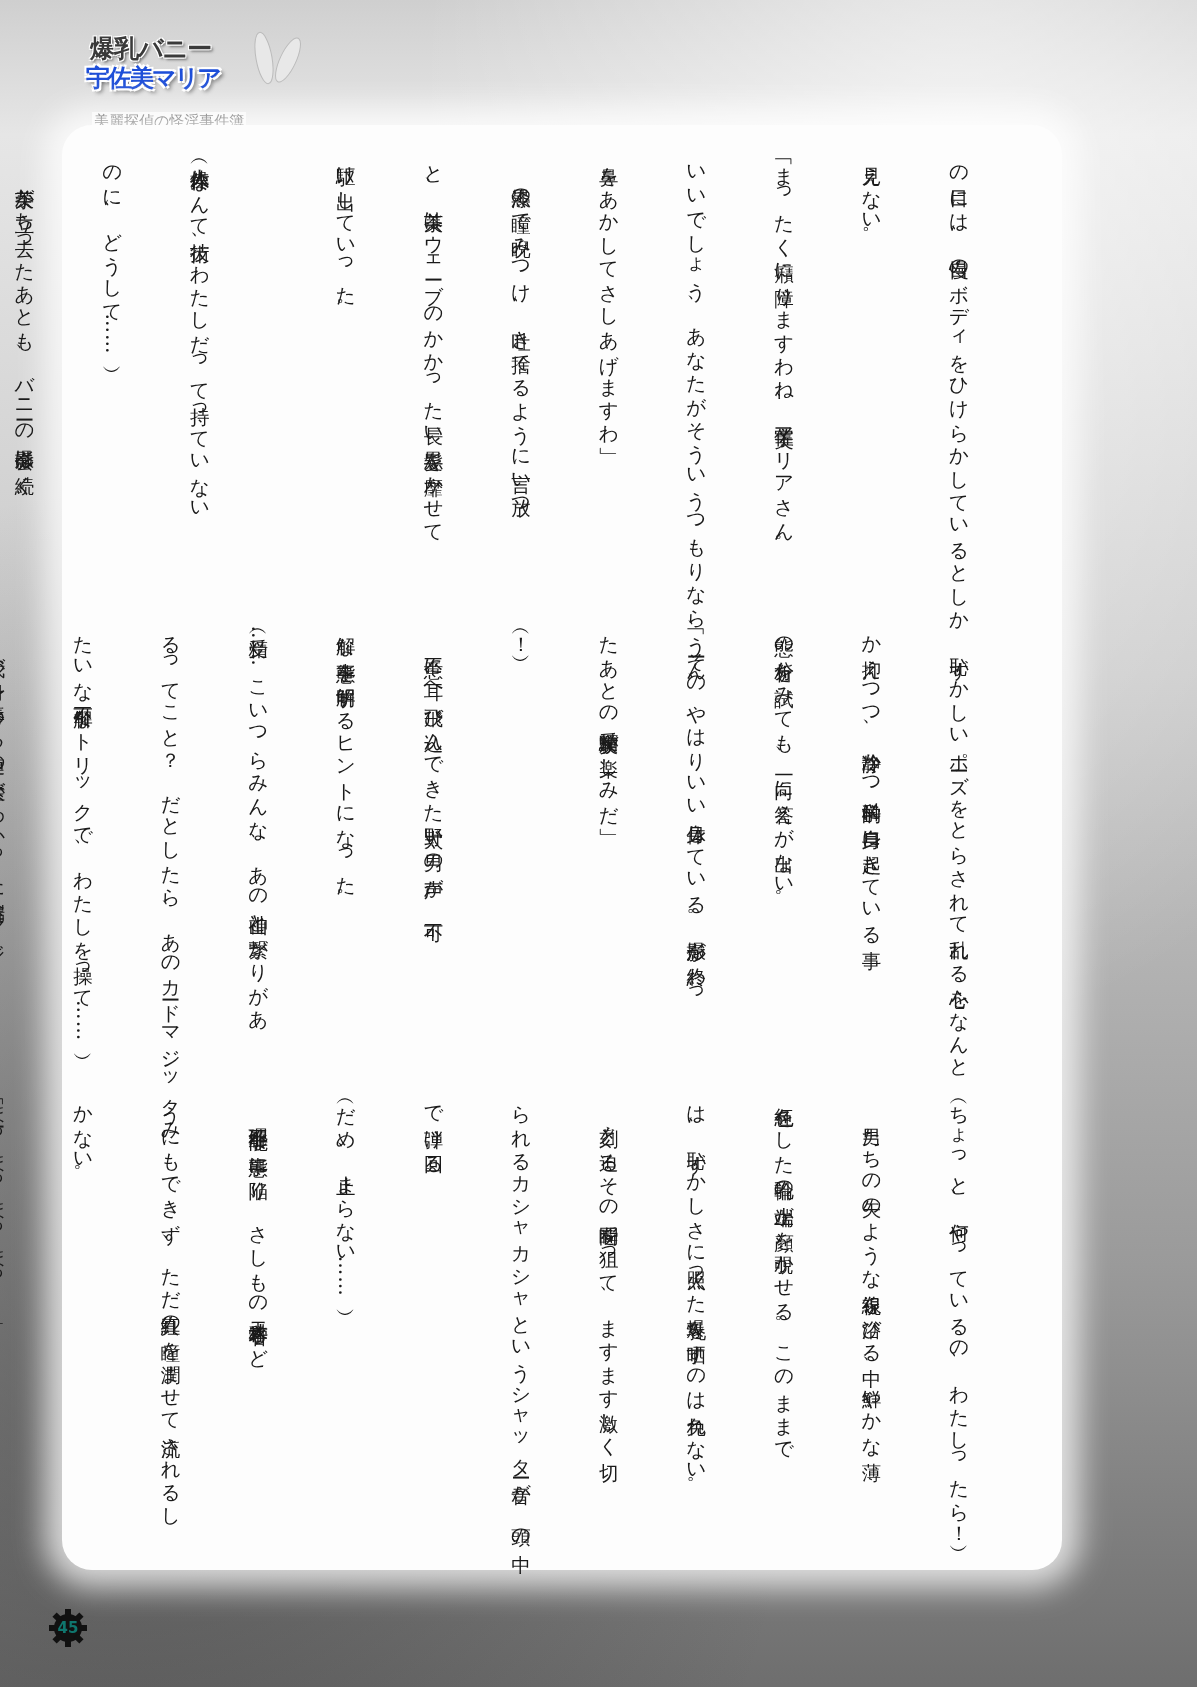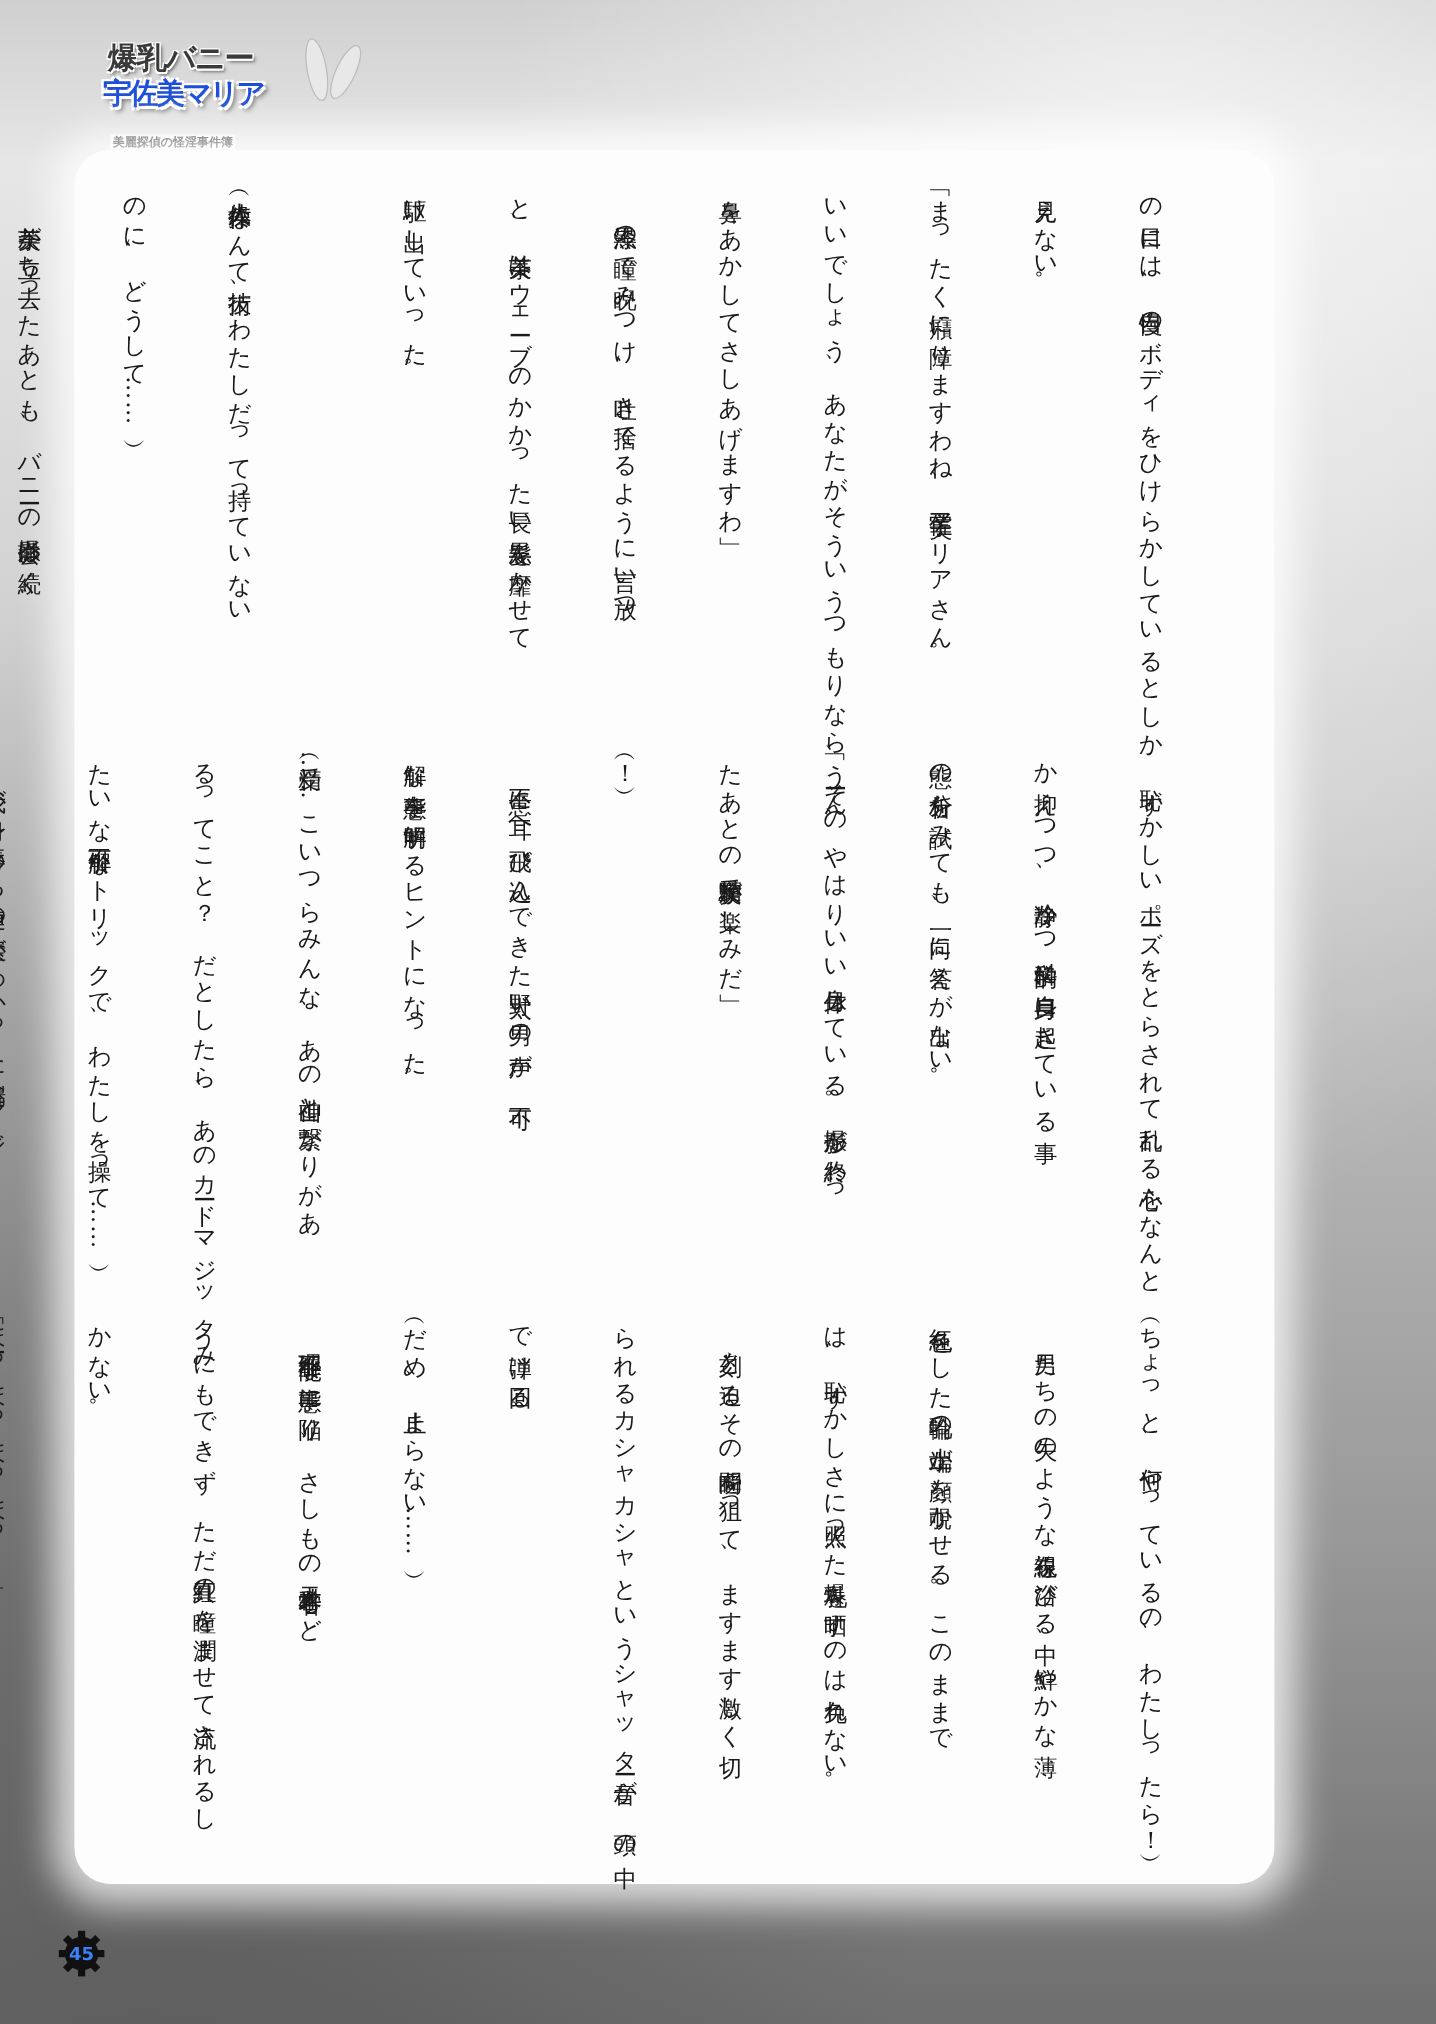--- a/index.html
+++ b/index.html
@@ -24,21 +24,21 @@
     text-shadow: 1px 1px 0 #fff, -1px -1px 0 #fff, 1px -1px 0 #fff, -1px 1px 0 #fff, 2px 2px 3px #555;
   }
   .title-line2 {
     position:absolute; left:0px; top:42px;
     font-family:"DejaVu Sans", sans-serif; font-weight:bold; font-size:24px;
     color:#1d4ed8; letter-spacing:-2px;
     text-shadow: 2px 2px 0 #fff, -2px -2px 0 #fff, 2px -2px 0 #fff, -2px 2px 0 #fff, 3px 3px 4px #444;
   }
   .title-sub {
     position:absolute; left:6px; top:92px;
-    font-family:"DejaVu Sans", sans-serif; font-weight:bold; font-size:10px; color:#222;
+    font-family:"DejaVu Sans", sans-serif; font-weight:normal; font-size:15px; color:#222;
     background: rgba(255,255,255,0.7); padding:0 2px;
   }
   .bunny-ears { position:absolute; left:160px; top:6px; }
   .page-panel {
     position:absolute; left:62px; top:125px; width:1000px; height:1445px;
     background:#fdfdfd; border-radius:30px;
     box-shadow: 0 0 30px 18px rgba(255,255,255,0.75);
   }
   .tier {
     position:absolute; writing-mode: vertical-rl; -webkit-writing-mode: vertical-rl;
@@ -48,21 +48,21 @@
   .tier-1 { right:165px; top:152px; height:440px; }
   .tier-2 { right:165px; top:622px; height:440px; }
   .tier-3 { right:165px; top:1092px; height:440px; }
   .tier .ln { display:block; }
   .page-number {
     position:absolute; left:48px; top:1608px; width:40px; height:40px;
   }
   .page-number span {
     position:absolute; left:0; top:0; width:40px; height:40px;
     display:flex; align-items:center; justify-content:center;
-    color:#3b82f6; font-family:"DejaVu Sans", sans-serif; font-weight:bold; font-size:15px;
+    color:#0f766e; font-family:"DejaVu Sans", sans-serif; font-weight:bold; font-size:15px;
   }
 </style>
 </head>
 <body>
 
 <div class="bg-blur"></div>
 
 <div class="title-logo">
   <svg class="bunny-ears" width="60" height="70" viewBox="0 0 60 70">
     <ellipse cx="18" cy="32" rx="8" ry="26" fill="#e8e8e8" stroke="#bbb" stroke-width="1" transform="rotate(-10 18 32)"></ellipse>

